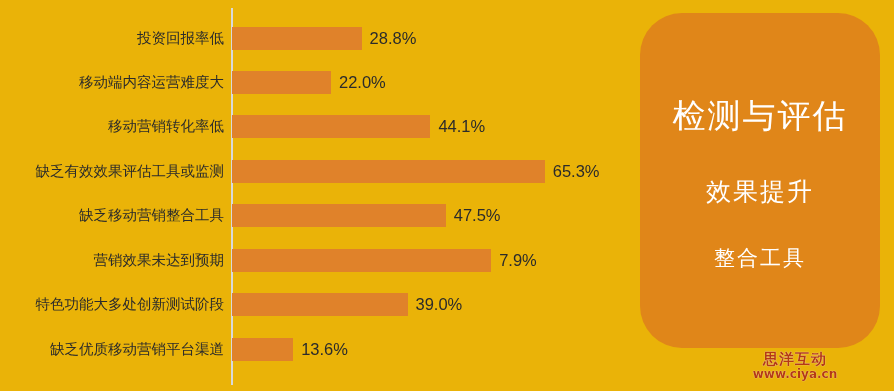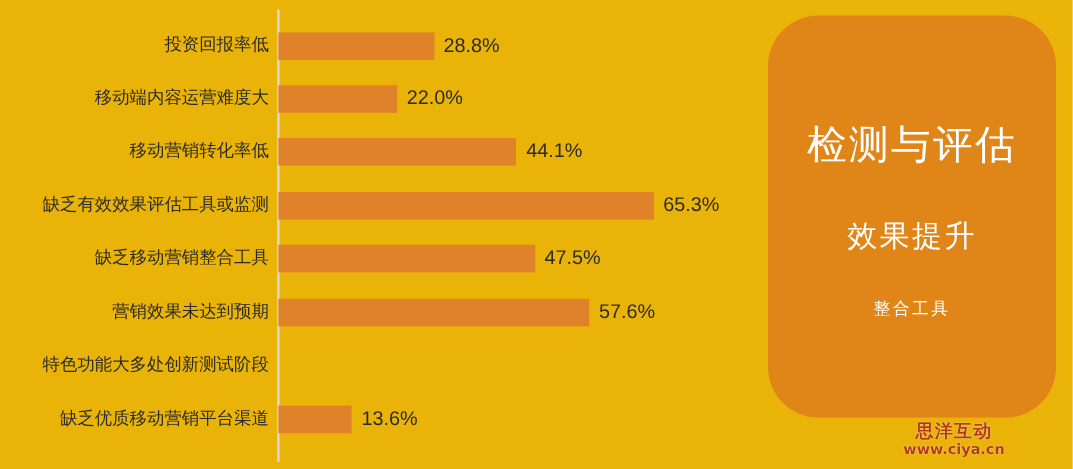--- a/index.html
+++ b/index.html
@@ -90,21 +90,21 @@
   }
   .panel-line {
     color: #ffffff;
     font-family: "Liberation Serif", "DejaVu Serif", serif;
     text-align: center;
     white-space: nowrap;
     margin-top: 10px;
   }
   #panel-line-0 { font-size: 33px; letter-spacing: 2px; margin-bottom: 26px; margin-top: 4px; }
   #panel-line-1 { font-size: 25px; letter-spacing: 2px; margin-bottom: 26px; }
-  #panel-line-2 { font-size: 14px; letter-spacing: 2px; }
+  #panel-line-2 { font-size: 21px; letter-spacing: 2px; }
 
   
   #watermark {
     position: absolute;
     left: 743px;
     top: 352px;
     width: 104px;
     text-align: center;
     line-height: 1.05;
   }
@@ -170,26 +170,30 @@
       <div class="bar-wrap">
         <div class="bar" style="width: 213.75px; background: rgb(224, 130, 42);"></div>
         <div class="val-label">47.5%</div>
       </div>
     </div>
 
     <div class="bar-row" style="top:248px;">
       <div class="cat-label">营销效果未达到预期</div>
       <div class="bar-wrap">
         <div class="bar" style="width: 259.2px; background: rgb(224, 130, 42);"></div>
-        <div class="val-label">57.6%</div>
+        <div class="val-label">7.9%</div>
       </div>
     </div>
 
     <div class="bar-row" style="top:292px;">
       <div class="cat-label">特色功能大多处创新测试阶段</div>
+      <div class="bar-wrap">
+        <div class="bar" style="width: 175.5px; background: rgb(224, 130, 42);"></div>
+        <div class="val-label">39.0%</div>
+      </div>
     </div>
 
     <div class="bar-row" style="top:337px;">
       <div class="cat-label">缺乏优质移动营销平台渠道</div>
       <div class="bar-wrap">
         <div class="bar" style="width: 61.2px; background: rgb(224, 130, 42);"></div>
         <div class="val-label">13.6%</div>
       </div>
     </div>
   </div>

